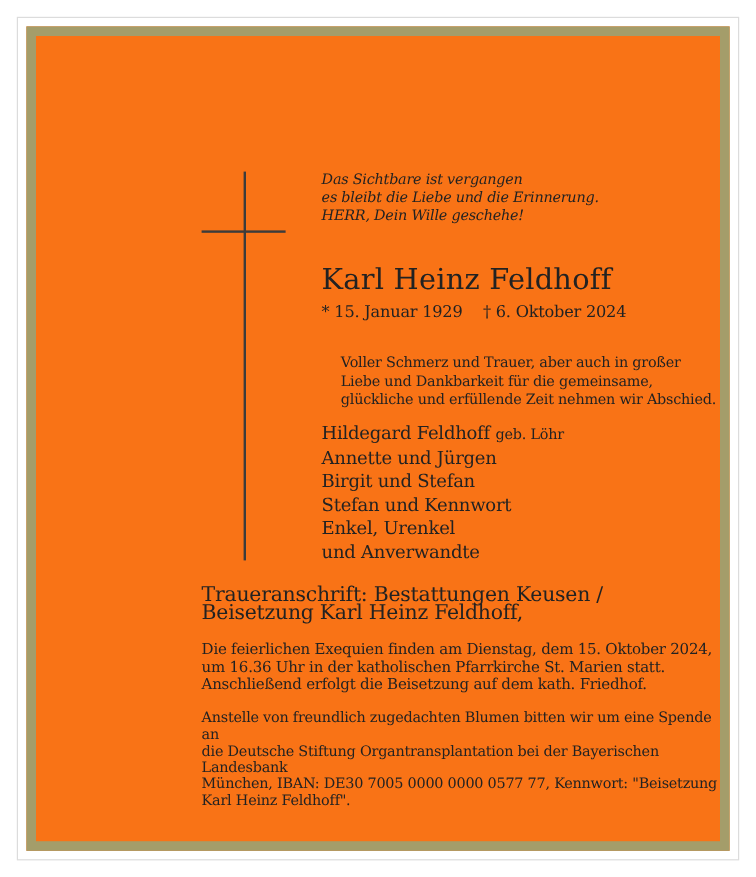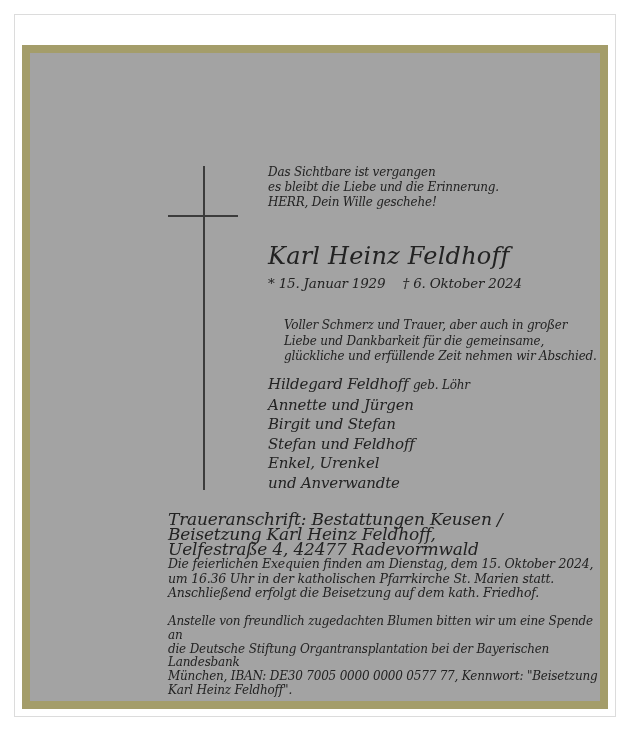--- a/index.html
+++ b/index.html
@@ -18,36 +18,35 @@
   .outer-line {
     position: absolute;
     inset: 14px;
     border: 1px solid var(--frame-outer-line, #dcdcdc);
     pointer-events: none;
   }
   .gold-frame {
     position: absolute;
     inset: 22px;
     border: 8px solid var(--frame-gold, #a49d6a);
-    background: #a3a3a3;
-    margin-top: 23px;
+    background: #f97316;
   }
   .cross-v {
     position: absolute;
     left: 173px; top: 113px;
     width: 2px; height: 324px;
     background: var(--cross, #3c3c3c);
   }
   .cross-h {
     position: absolute;
     left: 138px; top: 162px;
     width: 70px; height: 2px;
     background: var(--cross, #3c3c3c);
   }
-  .block { position: absolute; letter-spacing: -0.2px; font-style: italic; }
+  .block { position: absolute; letter-spacing: -0.2px; }
 
   .epigraph {
     left: 238px; top: 112px;
     font-style: italic;
     font-size: 12px;
     line-height: 15px;
   }
   .name {
     left: 238px; top: 189px;
     font-size: 24px;
@@ -109,28 +108,27 @@
       <div>glückliche und erfüllende Zeit nehmen wir Abschied.</div>
     </div>
 
     <ul class="block mourners">
       <li>
         <span>Hildegard Feldhoff</span>
         <span class="nee">geb. Löhr</span>
       </li>
       <li>Annette und Jürgen</li>
       <li>Birgit und Stefan</li>
-      <li>Stefan und Feldhoff</li>
+      <li>Stefan und Kennwort</li>
       <li>Enkel, Urenkel</li>
       <li>und Anverwandte</li>
     </ul>
 
     <div class="block address">
       <div>Traueranschrift: Bestattungen Keusen / Beisetzung Karl Heinz Feldhoff,</div>
-      <div>Uelfestraße 4, 42477 Radevormwald</div>
     </div>
 
     <div class="block service">
       <div>Die feierlichen Exequien finden am Dienstag, dem 15. Oktober 2024,</div>
       <div>um 16.36 Uhr in der katholischen Pfarrkirche St. Marien statt.</div>
       <div>Anschließend erfolgt die Beisetzung auf dem kath. Friedhof.</div>
     </div>
 
     <div class="block donation">
       <div>Anstelle von freundlich zugedachten Blumen bitten wir um eine Spende an</div>

